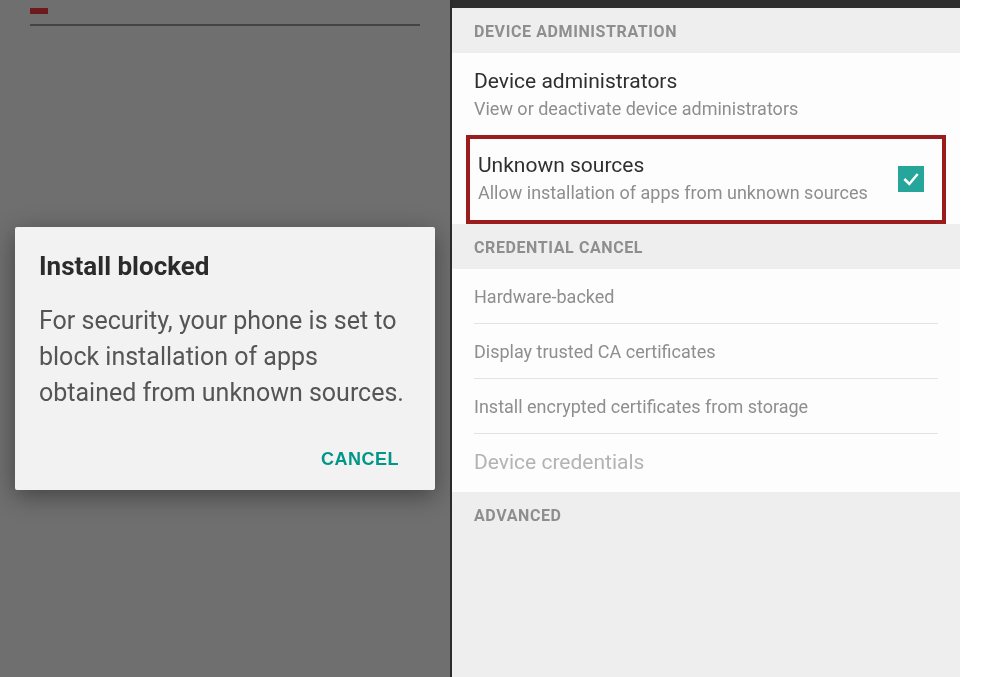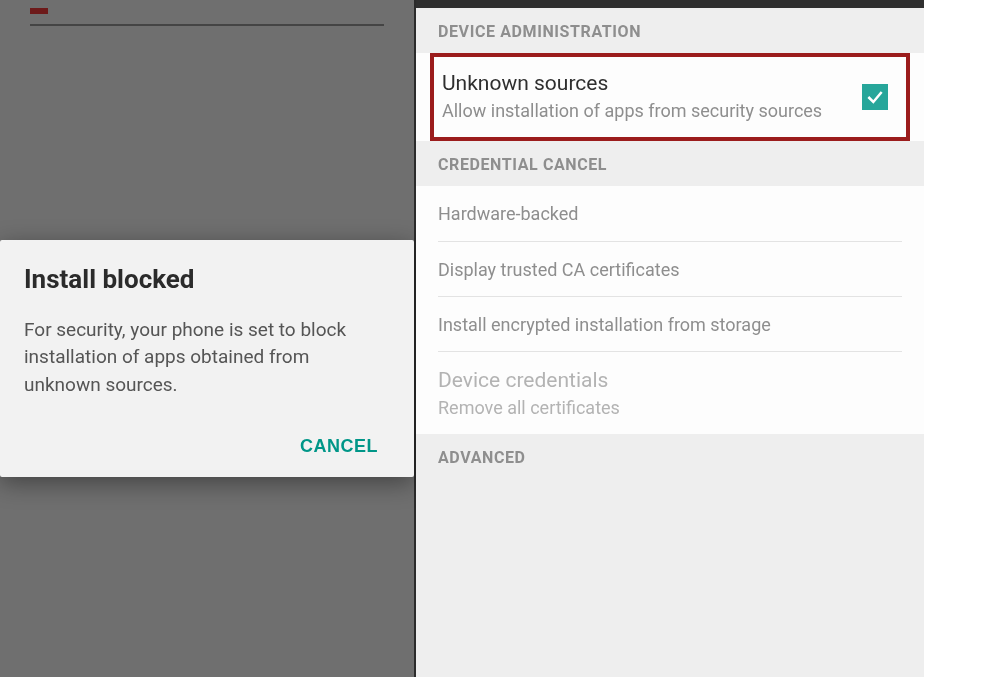--- a/index.html
+++ b/index.html
@@ -11,21 +11,21 @@
     background: #fff;
   }
   .container {
     display: flex;
     width: 1000px;
     height: 677px;
   }
   
   .left-panel {
     position: relative;
-    width: 416px;
+    width: 452px;
     height: 677px;
     background: #6f6f6f;
     border-right: 2px solid #2b2b2b;
   }
   .left-topbar {
     position: absolute;
     top: 0;
     left: 30px;
     right: 30px;
     height: 26px;
@@ -54,21 +54,21 @@
     padding: 24px 24px 14px 24px;
     margin-top: 40px;
   }
   .dialog-title {
     font-size: 26px;
     font-weight: 700;
     color: #2b2b2b;
     margin-bottom: 22px;
   }
   .dialog-body {
-    font-size: 19px;
+    font-size: 25px;
     line-height: 1.45;
     color: #555;
     margin-bottom: 32px;
   }
   .dialog-actions {
     display: flex;
     justify-content: flex-end;
     gap: 36px;
     padding-right: 8px;
   }
@@ -167,27 +167,35 @@
         </div>
       </div>
     </div>
   </div>
 
   <div class="right-panel">
     <div class="status-bar"></div>
 
     <div class="section-header">DEVICE ADMINISTRATION</div>
 
+    <div class="settings-group">
+      <div class="setting-row">
+        <div class="setting-text">
+          <div class="setting-title">Device administrators</div>
+          <div class="setting-sub">View or deactivate device administrators</div>
+        </div>
+      </div>
+    </div>
 
     <div class="settings-group" style="padding:0 18px 0 18px;">
       <div class="highlight-box">
         <div style="display:flex;align-items:center;justify-content:flex-end;gap:12px;padding:0 14px 0 4px;">
           <div class="setting-text">
             <div class="setting-title">Unknown sources</div>
-            <div class="setting-sub">Allow installation of apps from security sources</div>
+            <div class="setting-sub">Allow installation of apps from unknown sources</div>
           </div>
           <div class="checkbox">
             <svg viewBox="0 0 24 24">
                 <path d="M4 12 L10 18 L20 6"></path>
               </svg>
           </div>
         </div>
       </div>
     </div>
 
@@ -199,27 +207,26 @@
           <div class="setting-sub">Hardware-backed</div>
         </div>
       </div>
       <div class="setting-row">
         <div class="setting-text">
           <div class="setting-sub">Display trusted CA certificates</div>
         </div>
       </div>
       <div class="setting-row">
         <div class="setting-text">
-          <div class="setting-sub">Install encrypted installation from storage</div>
+          <div class="setting-sub">Install encrypted certificates from storage</div>
         </div>
       </div>
       <div class="setting-row setting-disabled">
         <div class="setting-text">
           <div class="setting-title">Device credentials</div>
-          <div class="setting-sub">Remove all certificates</div>
         </div>
       </div>
     </div>
 
     <div class="section-header" style="padding-bottom:6px">ADVANCED</div>
   </div>
 
 </div>
 
 </body></html>

